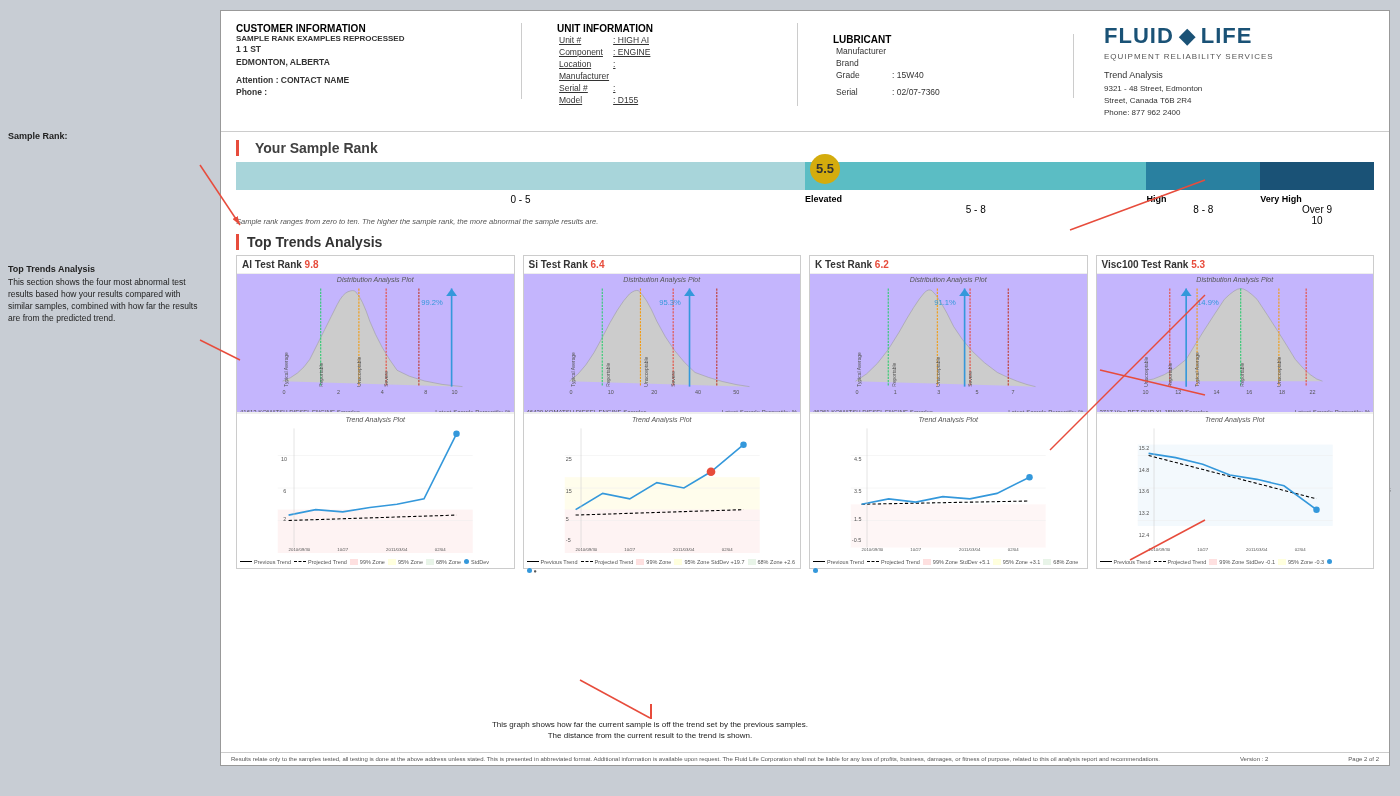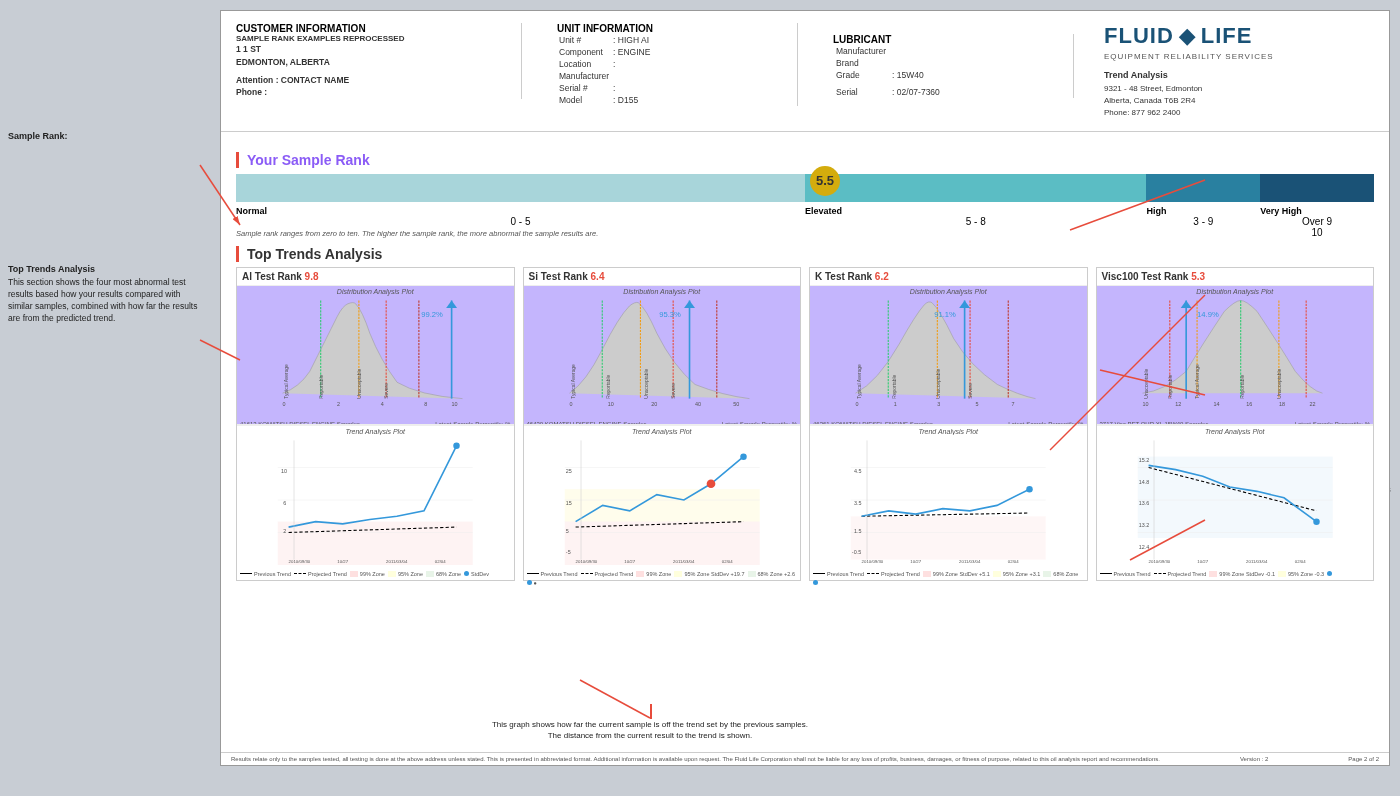--- a/index.html
+++ b/index.html
@@ -63,20 +63,21 @@
       font-weight: bold;
       text-transform: uppercase;
     }
     .unit-info table {
       font-size: 8.5px;
       color: #333;
       border-collapse: collapse;
     }
     .unit-info td {
       padding: 1px 2px;
+      text-decoration: underline;
     }
 
     .lubricant-info {
       flex: 1;
       border-right: 1px solid #ccc;
       padding: 0 15px;
       margin-top: 11px;
     }
     .lubricant-info h3 {
       font-size: 10px;
@@ -128,38 +129,37 @@
       letter-spacing: 1px;
       margin-bottom: 8px;
       text-transform: uppercase;
     }
     .trend-analysis-box {
       font-size: 8px;
       color: #333;
       line-height: 1.5;
     }
     .trend-analysis-box .ta-title {
-      font-weight: bold;
+      font-weight: normal;
       font-size: 9px;
     }
 
     
     .content {
       padding: 8px 15px;
     }
 
     
     .sample-rank-title {
       font-size: 14px;
       font-weight: bold;
-      color: #8b5cf6;
+      color: #404040;
       margin-bottom: 6px;
       border-left: 3px solid #e74c3c;
-      padding-left: 8px;
-      margin-top: 12px;
+      padding-left: 16px;
     }
 
     .rank-bar-container {
       position: relative;
       margin: 5px 0;
       height: 50px;
     }
 
     .rank-bar {
       display: flex;
@@ -520,21 +520,21 @@
     <div class="logo-section">
       <div class="fluid-life-logo">
         <span class="fluid-text">FLUID</span>
         <span class="droplet">◆</span>
         <span class="life-text">LIFE</span>
       </div>
       <div class="equipment-reliability">EQUIPMENT RELIABILITY SERVICES</div>
       <div class="trend-analysis-box">
         <div class="ta-title">Trend Analysis</div>
         <div>9321 - 48 Street, Edmonton</div>
-        <div>Alberta, Canada T6B 2R4</div>
+        <div>Street, Canada T6B 2R4</div>
         <div>Phone: 877 962 2400</div>
       </div>
     </div>
   </div>
 
   <div class="content">
 
     <div>
       <div class="sample-rank-title">Your Sample Rank</div>
 
@@ -544,30 +544,29 @@
           <div class="rank-segment rank-elevated" style="position:relative;">
             <div class="rank-indicator" style="position:absolute; top:-8px; left:5px;">
               <span>5.5</span>
             </div>
           </div>
           <div class="rank-segment rank-high"></div>
           <div class="rank-segment rank-very-high"></div>
         </div>
         <div class="rank-labels">
           <div class="rank-label-item rank-normal-label">
-            <div class="label-title">Normal</div>
             <div class="label-range">0 - 5</div>
           </div>
           <div class="rank-label-item rank-elevated-label">
             <div class="label-title">Elevated</div>
             <div class="label-range">5 - 8</div>
           </div>
           <div class="rank-label-item rank-high-label">
             <div class="label-title">High</div>
-            <div class="label-range">3 - 9</div>
+            <div class="label-range">8 - 8</div>
           </div>
           <div class="rank-label-item rank-very-high-label">
             <div class="label-title">Very High</div>
             <div class="label-range">Over 9</div>
             <div class="label-range">10</div>
           </div>
         </div>
       </div>
       <div class="rank-description">Sample rank ranges from zero to ten. The higher the sample rank, the more abnormal the sample results are.</div>
     </div>

